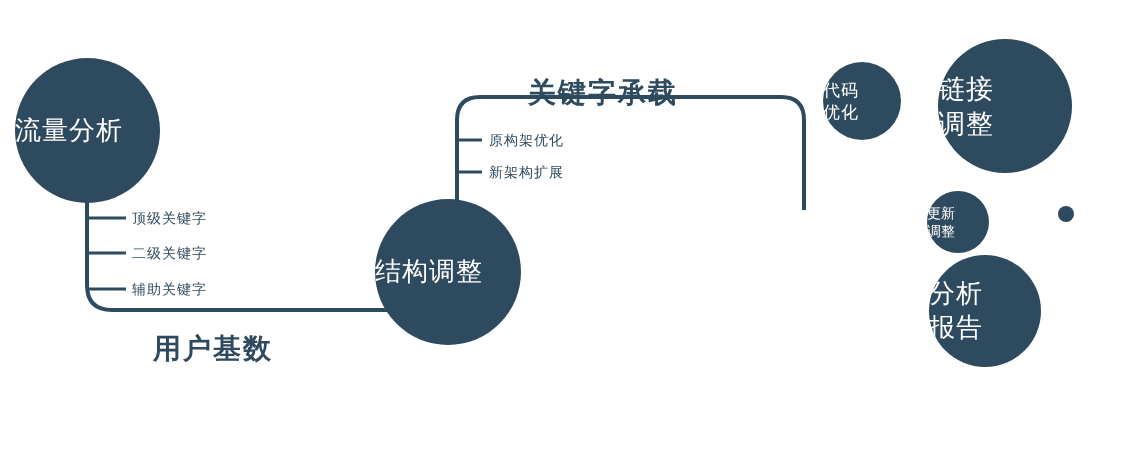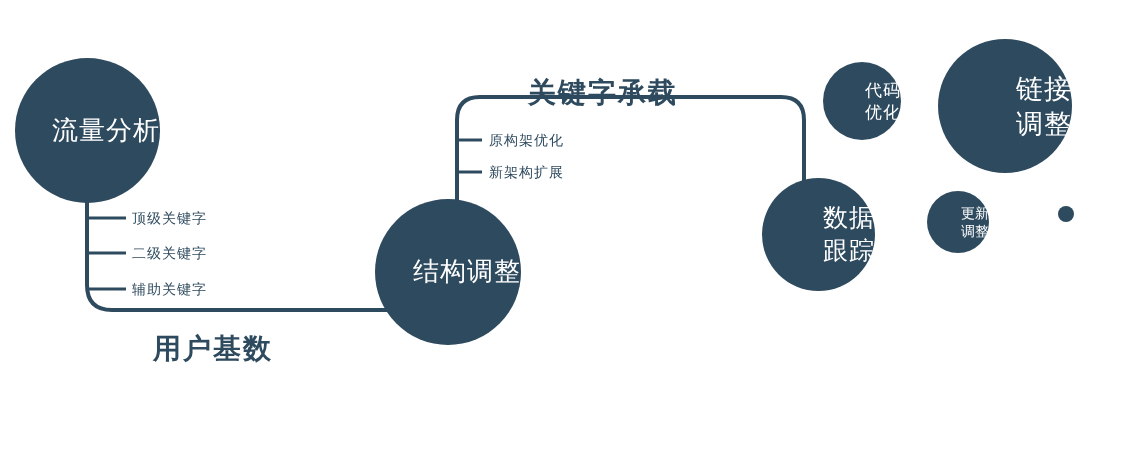--- a/index.html
+++ b/index.html
@@ -9,21 +9,21 @@
     background:#ffffff;
     font-family:"DejaVu Sans","Liberation Sans",sans-serif;
     overflow:hidden;
   }
   svg.connectors { position:absolute; left:0; top:0; width:1130px; height:450px; }
   .node {
     position:absolute;
     border-radius:50%;
     background:#2e4a5e;
     color:#ffffff;
-    display:flex; align-items:center; justify-content:flex-end;
+    display:flex; align-items:center; justify-content:flex-start;
     text-align:center;
     white-space:pre-line;
     line-height:1.3;
     letter-spacing:1px;
   }
   .node-traffic   { left:15px;  top:58px;  width:145px; height:145px; font-size:26px; }
   .node-structure { left:375px; top:199px; width:146px; height:146px; font-size:26px; }
   .node-tracking  { left:762px; top:178px; width:113px; height:113px; font-size:25px; }
   .node-code      { left:823px; top:62px;  width:78px;  height:78px;  font-size:17px; }
   .node-link      { left:938px; top:39px;  width:134px; height:134px; font-size:27px; }
@@ -66,42 +66,42 @@
   </svg>
 
   <div class="node node-traffic">
     <span>流量分析</span>
   </div>
 
   <div class="node node-structure">
     <span>结构调整</span>
   </div>
 
-  <div class="node node-tracking">
-    <span>数据
-跟踪</span>
-  </div>
 
   <div class="node node-code">
     <span>代码
 优化</span>
   </div>
 
   <div class="node node-link">
     <span>链接
 调整</span>
   </div>
 
   <div class="node node-update">
     <span>更新
 调整</span>
   </div>
 
   <div class="node node-dot"></div>
 
+  <div class="node node-report">
+    <span>分析
+报告</span>
+  </div>
 
   <div class="lbl lbl-big lbl-keyword-carrying">关键字承载</div>
 
   <div class="lbl lbl-big lbl-user-base">用户基数</div>
 
 
   <div class="lbl lbl-small lbl-top-kw">顶级关键字</div>
 
   <div class="lbl lbl-small lbl-sec-kw">二级关键字</div>
 

